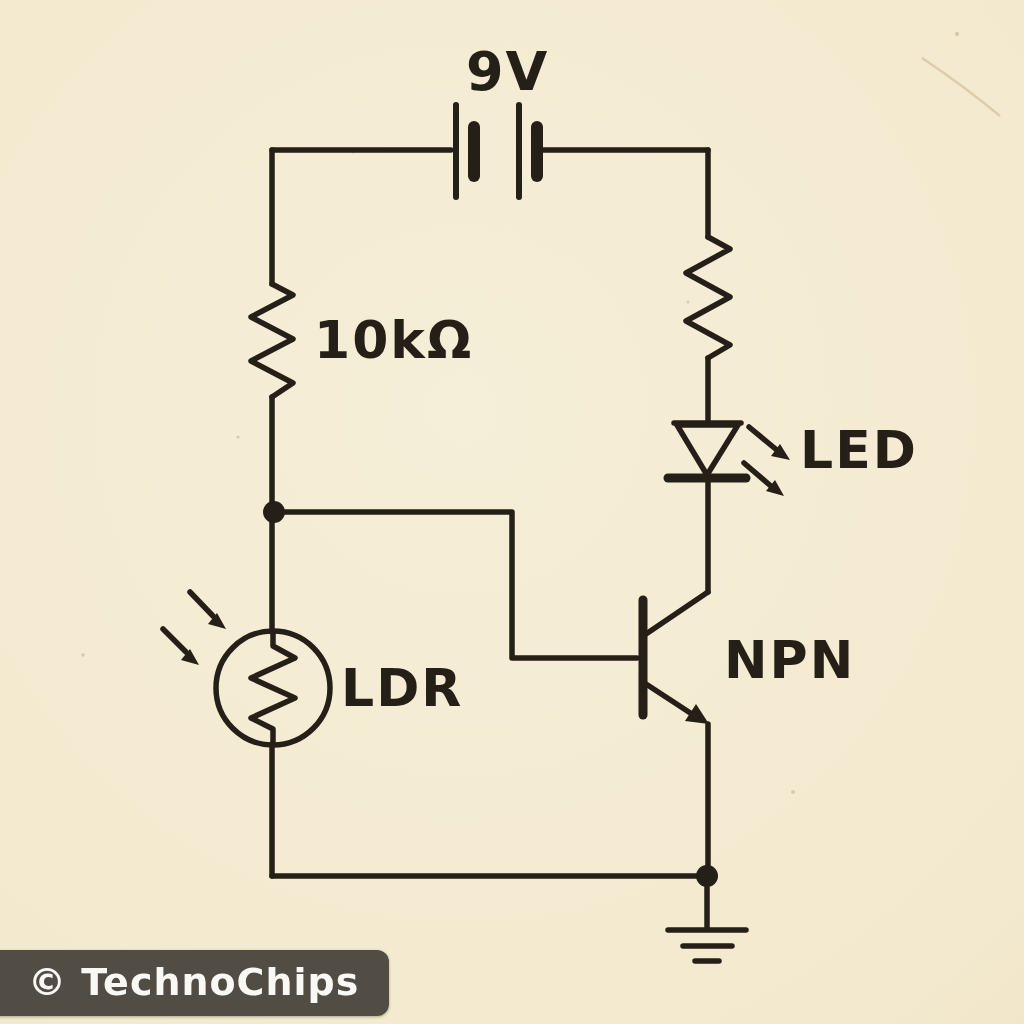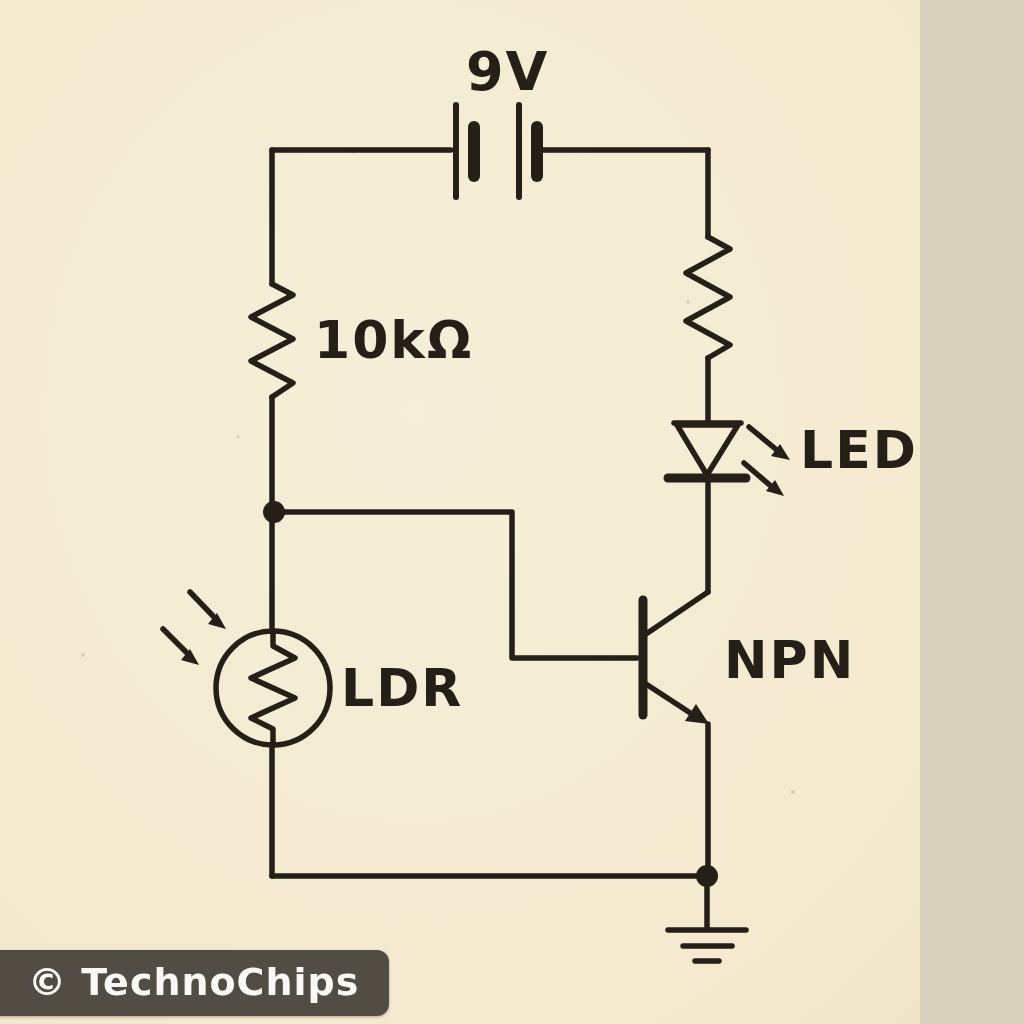--- a/index.html
+++ b/index.html
@@ -3,21 +3,21 @@
 <meta charset="utf-8">
 <style>
   html,body{
     margin:0;
     padding:0;
     background:#d8d0bd;
     font-family:"DejaVu Sans", sans-serif;
   }
   .stage{
     position:relative;
-    width:920px;
+    width:1024px;
     height:1024px;
     overflow:hidden;
     background:
       radial-gradient(130% 130% at 45% 40%, #f5eed8 0%, #f3e9ce 55%, #ecdcba 92%, #e7d5af 100%);
   }
   svg{ display:block; position:absolute; inset:0; }
 
   .wire{
     fill:none;
     stroke:#251f17;

